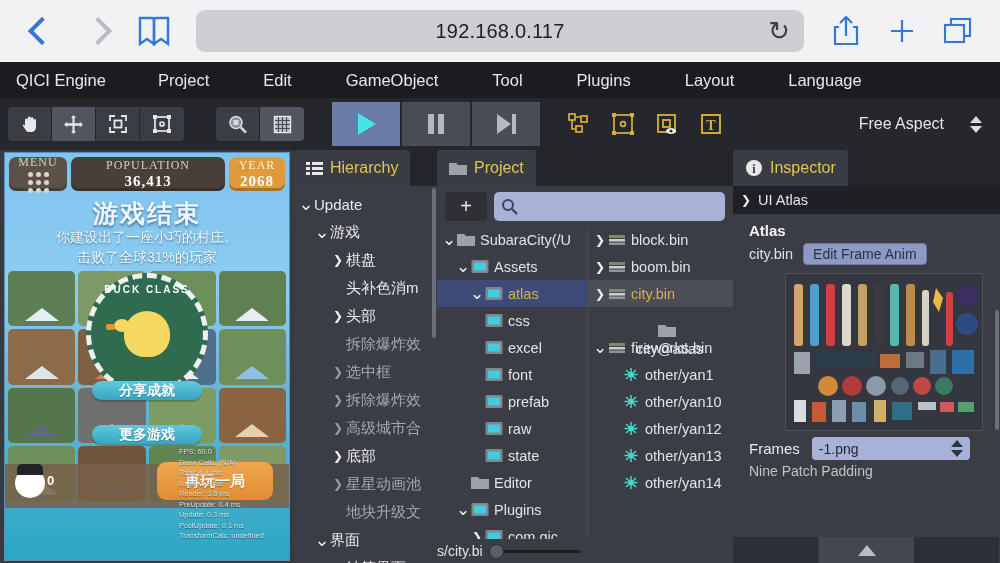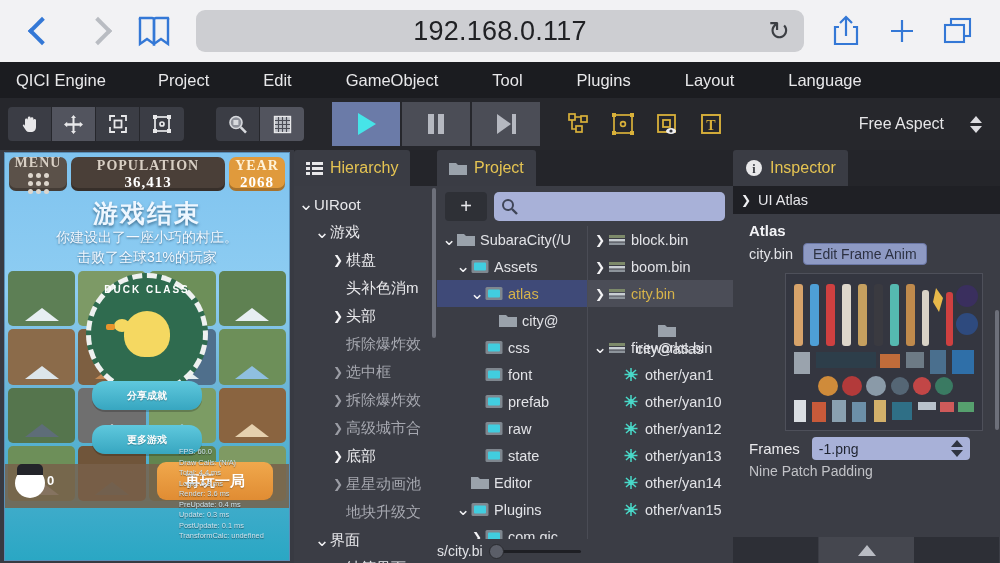--- a/index.html
+++ b/index.html
@@ -18,21 +18,21 @@
   }
   .nav-btn{ width:56px; height:56px; display:flex; align-items:center; justify-content:center; }
   .chev{ display:block; width:20px; height:20px; border-left:4px solid #3478d6; border-bottom:4px solid #3478d6; }
   .chev.back{ transform:rotate(45deg); }
   .chev.fwd{ transform:rotate(-135deg); border-left-color:#b9bcc2; border-bottom-color:#b9bcc2; }
   .book-icon{ width:56px; height:56px; display:flex; align-items:center; justify-content:center; }
   .urlbar{
     flex:1; height:42px; margin:0 14px; background:#cdced2; border-radius:9px;
     display:flex; align-items:center; justify-content:center; position:relative;
   }
-  .urltext{ font-size:27px; color:#202124; letter-spacing:.2px; }
+  .urltext{ font-size:20px; color:#202124; letter-spacing:.2px; }
   .reload{ position:absolute; right:14px; top:50%; transform:translateY(-50%); font-size:26px; color:#3c3f44; line-height:1; }
   .icon-btn{ width:56px; height:56px; display:flex; align-items:center; justify-content:center; }
 
   
   .menubar{
     position:absolute; left:0; top:62px; width:1000px; height:36px;
     background:#1b1c20; display:flex; align-items:center;
   }
   .menu-item{ color:#e8e8ea; font-size:16.5px; padding:0 10px; white-space:nowrap; }
 
@@ -65,21 +65,21 @@
 
   
   .gameview{ position:absolute; left:4px; top:2px; width:286px; height:409px; overflow:hidden;
      background:linear-gradient(#7fc3ef 0%, #8ecdf2 34%, #6fb6d8 55%, #2aa7c4 100%); border:1px solid #5a8fb8;}
   .hud{ position:absolute; left:0; top:0; width:100%; height:42px; display:flex; gap:4px; padding:4px; }
   .hud-box{ border-radius:7px; display:flex; flex-direction:column; align-items:center; justify-content:center;
      box-shadow: inset 0 -3px 0 rgba(0,0,0,.25); }
   .hud-menu{ width:58px; background:#5b5149; }
   .hud-pop{ flex:1; background:#4a3f38; }
   .hud-year{ width:56px; background:#e09a3c; }
-  .hud-lbl{ font-size:14px; color:#d8cfc4; letter-spacing:1px; font-family:"Liberation Serif", serif; font-weight:bold;}
+  .hud-lbl{ font-size:12px; color:#d8cfc4; letter-spacing:1px; font-family:"Liberation Serif", serif; font-weight:normal;}
   .hud-year .hud-lbl{ color:#fff3d8; }
   .hud-val{ font-size:15px; color:#fff; font-weight:bold; font-family:"Liberation Serif", serif; letter-spacing:1px;}
   .dots{ display:grid; grid-template-columns:repeat(3,5px); gap:3px; margin-top:2px;}
   .dots i{ width:5px;height:5px;background:#ddd6cd;border-radius:50%;display:block;}
   .title-cn{ position:absolute; top:44px; width:100%; text-align:center; font-size:25px; font-weight:bold;
      color:#eef7ff; text-shadow:0 2px 3px rgba(20,60,90,.6); letter-spacing:2px;}
   .sub1,.sub2{ position:absolute; width:100%; text-align:center; color:#f2f8ff; font-size:14px;
      text-shadow:0 1px 2px rgba(20,60,90,.65); }
   .sub1{ top:76px; } .sub2{ top:96px; }
   .tiles{ position:absolute; top:118px; left:0; width:100%; height:230px; display:grid;
@@ -87,22 +87,22 @@
   .tile{ border-radius:5px; position:relative; overflow:hidden; }
   .house{ position:absolute; left:50%; top:52%; transform:translate(-50%,-50%); }
   .roof{ width:0;height:0;border-left:17px solid transparent;border-right:17px solid transparent;border-bottom:13px solid #e7eef2; }
   .walls{ width:28px; height:16px; margin:0 auto; border-radius:2px;}
   .badge{ position:absolute; left:50%; top:120px; transform:translateX(-50%); width:122px;height:122px;border-radius:50%;
      background:#2f6b4f; border:5px dashed #eef1f0; display:flex;align-items:center;justify-content:center;}
   .duck{ width:46px;height:46px;border-radius:50% 50% 45% 45%;background:#f5d861; position:relative; }
   .duck:before{content:"";position:absolute;left:-10px;top:8px;width:16px;height:13px;border-radius:50%;background:#f5d861;}
   .duck:after{content:"";position:absolute;left:-18px;top:13px;width:9px;height:6px;border-radius:2px;background:#e8942c;}
   .badge-txt{ position:absolute; top:6px; left:0; width:100%; text-align:center; font-size:10px; font-weight:bold; color:#fff; letter-spacing:2px;}
-  .btn-cn{ position:absolute; left:50%; transform:translateX(-50%); width:110px; height:29px; border-radius:13px;
-     display:flex; align-items:center; justify-content:center; font-size:10px; color:#fff; font-weight:bold;
+  .btn-cn{ position:absolute; left:50%; transform:translateX(-50%); width:110px; height:19px; border-radius:13px;
+     display:flex; align-items:center; justify-content:center; font-size:14px; color:#fff; font-weight:bold;
      background:linear-gradient(#5fc8dd,#37a6c0); box-shadow:0 2px 0 rgba(0,0,0,.2); text-shadow:0 1px 1px rgba(0,0,0,.25);}
   .btn-share{ top:228px; } .btn-more{ top:272px; }
   .bottombar{ position:absolute; left:0; bottom:52px; width:100%; height:44px; background:rgba(120,96,74,.85); }
   .rank{ position:absolute; left:38px; bottom:60px; width:110px;height:38px;border-radius:9px;
      background:linear-gradient(#62b8e8,#3f9fd6); display:flex;align-items:center;justify-content:center;
      font-size:15px;color:#fff;font-weight:bold; text-shadow:0 1px 1px rgba(0,0,0,.25);}
   .replay{ position:absolute; left:152px; bottom:60px; width:116px;height:38px;border-radius:9px;
      background:linear-gradient(#f0a council,#e08c33); background:linear-gradient(#f0a84c,#e08c33);
      display:flex;align-items:center;justify-content:center;font-size:15px;color:#fff;font-weight:bold;
      text-shadow:0 1px 1px rgba(0,0,0,.25);}
@@ -468,21 +468,21 @@
                 <rect x="6" y="6" width="11" height="3"></rect>
                 <rect x="6" y="11" width="11" height="3"></rect>
               </g>
           </svg>
           <span>Hierarchy</span>
         </div>
       </div>
       <div class="htree" id="htree">
           <div class="hrow" style="padding-left: 0px;">
             <span class="arrow" style="font-size: 18px; line-height: 10px;">⌄</span>
-            <span>UIRoot</span>
+            <span>Update</span>
           </div>
           <div class="hrow" style="padding-left: 16px;">
             <span class="arrow" style="font-size: 18px; line-height: 10px;">⌄</span>
             <span>游戏</span>
           </div>
           <div class="hrow" style="padding-left: 32px;">
             <span class="arrow" style="font-weight: bold;">❯</span>
             <span>棋盘</span>
           </div>
           <div class="hrow" style="padding-left: 32px;">
@@ -569,34 +569,35 @@
               <span class="nm">Assets</span>
             </div>
             <div class="prow sel" style="padding-left: 32px;">
               <span class="arrow" style="font-size: 17px; line-height: 9px;">⌄</span>
               <span style="width: 18px; height: 15px; margin-right: 5px; flex: 0 0 18px; display: inline-block;"><svg width="18" height="15" viewBox="0 0 18 15">
                   <rect x="0.5" y="1" width="17" height="13" rx="1.5" fill="#7f878f"></rect>
                   <rect x="3" y="3.5" width="12" height="8" rx="1" fill="#3bd5e8" opacity="0.9"></rect>
                 </svg></span>
               <span class="nm gold">atlas</span>
             </div>
-            <div class="prow" style="padding-left: 46px;">
-              <span class="arrow"></span>
-              <span style="width: 18px; height: 15px; margin-right: 5px; flex: 0 0 18px; display: inline-block;"><svg width="18" height="15" viewBox="0 0 18 15">
-                  <path d="M0 2 h7 l2 2 h9 v10 H0 Z" fill="#9aa2ab"></path>
-                </svg></span>
-              <span class="nm">city@</span>
-            </div>
             <div class="prow" style="padding-left: 32px;">
               <span class="arrow"></span>
               <span style="width: 18px; height: 15px; margin-right: 5px; flex: 0 0 18px; display: inline-block;"><svg width="18" height="15" viewBox="0 0 18 15">
                   <rect x="0.5" y="1" width="17" height="13" rx="1.5" fill="#7f878f"></rect>
                   <rect x="3" y="3.5" width="12" height="8" rx="1" fill="#3bd5e8" opacity="0.9"></rect>
                 </svg></span>
               <span class="nm">css</span>
+            </div>
+            <div class="prow" style="padding-left: 32px;">
+              <span class="arrow"></span>
+              <span style="width: 18px; height: 15px; margin-right: 5px; flex: 0 0 18px; display: inline-block;"><svg width="18" height="15" viewBox="0 0 18 15">
+                  <rect x="0.5" y="1" width="17" height="13" rx="1.5" fill="#7f878f"></rect>
+                  <rect x="3" y="3.5" width="12" height="8" rx="1" fill="#3bd5e8" opacity="0.9"></rect>
+                </svg></span>
+              <span class="nm">excel</span>
             </div>
             <div class="prow" style="padding-left: 32px;">
               <span class="arrow"></span>
               <span style="width: 18px; height: 15px; margin-right: 5px; flex: 0 0 18px; display: inline-block;"><svg width="18" height="15" viewBox="0 0 18 15">
                   <rect x="0.5" y="1" width="17" height="13" rx="1.5" fill="#7f878f"></rect>
                   <rect x="3" y="3.5" width="12" height="8" rx="1" fill="#3bd5e8" opacity="0.9"></rect>
                 </svg></span>
               <span class="nm">font</span>
             </div>
             <div class="prow" style="padding-left: 32px;">
@@ -733,30 +734,20 @@
             </div>
             <div class="prow" style="padding-left: 18px;">
               <span class="arrow"></span>
               <span style="width: 18px; height: 15px; margin-right: 5px; flex: 0 0 18px; display: inline-block;"><svg width="18" height="15" viewBox="0 0 18 15">
                   <g stroke="#49d8c8" stroke-width="1.5">
                     <path d="M9 1 V14 M2.5 7.5 H15.5 M4 3 L14 12 M14 3 L4 12"></path>
                   </g>
                   <circle cx="9" cy="7.5" r="2.6" fill="#49d8c8"></circle>
                 </svg></span>
               <span class="nm">other/yan14</span>
-            </div>
-            <div class="prow" style="padding-left: 18px;">
-              <span class="arrow"></span>
-              <span style="width: 18px; height: 15px; margin-right: 5px; flex: 0 0 18px; display: inline-block;"><svg width="18" height="15" viewBox="0 0 18 15">
-                  <g stroke="#49d8c8" stroke-width="1.5">
-                    <path d="M9 1 V14 M2.5 7.5 H15.5 M4 3 L14 12 M14 3 L4 12"></path>
-                  </g>
-                  <circle cx="9" cy="7.5" r="2.6" fill="#49d8c8"></circle>
-                </svg></span>
-              <span class="nm">other/van15</span>
             </div>
           </div>
       </div>
       <div class="statusbar">
         <span style="color:#e2e3e7;font-size:14px;margin-left:0;">s/city.bi</span>
         <span class="slider-track">
             <span class="slider-knob"></span>
           </span>
       </div>
     </div>

